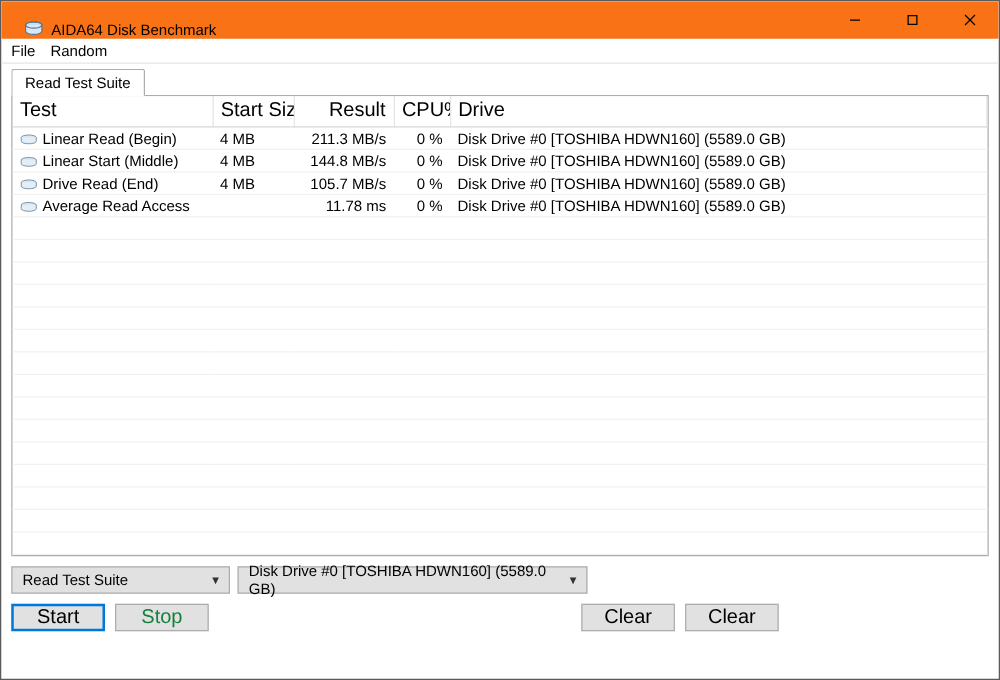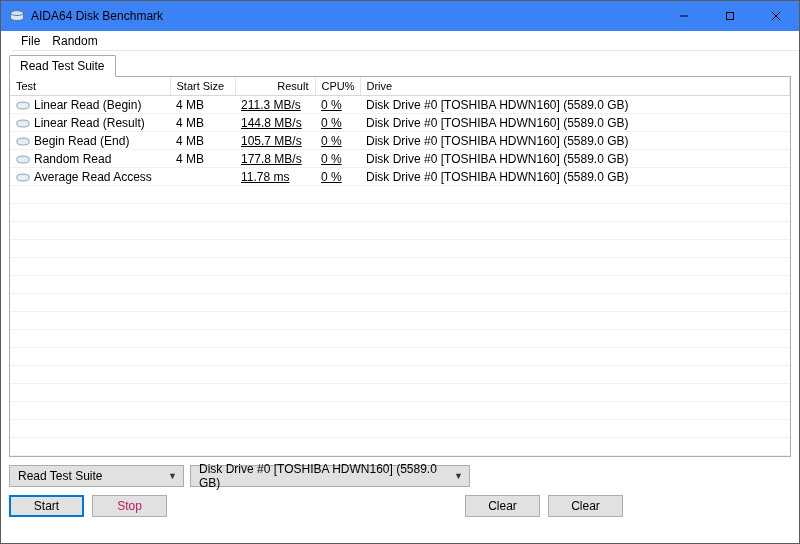--- a/index.html
+++ b/index.html
@@ -10,24 +10,24 @@
     color: #000;
     background: #fff;
     width: 800px;
     height: 544px;
     overflow: hidden;
     border: 1px solid #5a5a5a;
   }
   
   .titlebar {
     height: 30px;
-    background: #3b82f6;
-    display: flex;
-    align-items: center;
-    padding-left: 8px;
+    background: #f97316;
+    display: flex;
+    align-items: flex-end;
+    padding-left: 18px;
   }
   .titlebar .app-icon {
     width: 16px; height: 16px;
     margin-right: 6px;
     display: inline-block;
   }
   .titlebar .title {
     flex: 1;
     font-size: 12px;
   }
@@ -44,21 +44,20 @@
     color: #000;
   }
 
   
   .menubar {
     height: 20px;
     display: flex;
     align-items: center;
     padding: 0 4px;
     border-bottom: 1px solid #e6e6e6;
-    margin-left: 12px;
   }
   .menuitem {
     padding: 2px 8px 2px 4px;
     font-size: 12px;
   }
 
   
   .content {
     padding: 4px 8px 20px 8px;
   }
@@ -90,36 +89,36 @@
   .grid {
     width: 100%;
     border-collapse: collapse;
     table-layout: fixed;
   }
   .grid th {
     background: #fff;
     border-right: 1px solid #e5e5e5;
     border-bottom: 1px solid #d8d8d8;
     font-weight: normal;
-    font-size: 11px;
+    font-size: 16px;
     padding: 3px 6px;
     text-align: left;
     white-space: nowrap;
     overflow: hidden;
   }
   .grid th.ra { text-align: right; }
   .grid td {
     border-bottom: 1px solid #f1f1f1;
     padding: 1px 6px;
     font-size: 12px;
     white-space: nowrap;
     overflow: hidden;
     height: 18px;
   }
-  .grid td.ra { text-align: left; text-decoration: underline; }
+  .grid td.ra { text-align: right; }
   .grid tr.empty td { color: transparent; }
   .test-icon {
     display: inline-block;
     width: 14px; height: 10px;
     margin-right: 4px;
     vertical-align: middle;
   }
 
   
   .bottom {
@@ -149,30 +148,30 @@
   .buttons-row {
     display: flex;
     gap: 8px;
     align-items: center;
   }
   .btn {
     width: 75px;
     height: 22px;
     border: 1px solid #adadad;
     background: #e1e1e1;
-    font-size: 12px;
+    font-size: 16px;
     display: flex;
     align-items: center;
     justify-content: center;
   }
   .btn.primary {
     border: 2px solid #0078d7;
   }
   .btn.disabled {
-    color: #be185d;
+    color: #15803d;
   }
   .spacer { flex: 1; }
 </style>
 </head>
 <body>
 
 <div class="titlebar">
   <span class="app-icon">
     <svg width="16" height="16" viewBox="0 0 16 16">
       <ellipse cx="8" cy="5" rx="6.5" ry="2.5" fill="#c9e0f2" stroke="#5a7897" stroke-width="1"></ellipse>
@@ -238,43 +237,33 @@
                 </svg></span><span>Linear Read (Begin)</span></td>
             <td><span>4 MB</span></td>
             <td class="ra"><span>211.3 MB/s</span></td>
             <td class="ra"><span>0 %</span></td>
             <td><span>Disk Drive #0  [TOSHIBA HDWN160]  (5589.0 GB)</span></td>
           </tr>
           <tr>
             <td><span class="test-icon"><svg width="14" height="10" viewBox="0 0 14 10">
                   <ellipse cx="7" cy="3" rx="6" ry="2" fill="#d8e7f3" stroke="#7a94ab" stroke-width="0.8"></ellipse>
                   <path d="M1 3 v3 a6 2 0 0 0 12 0 v-3" fill="#e3eef7" stroke="#7a94ab" stroke-width="0.8"></path>
-                </svg></span><span>Linear Read (Result)</span></td>
+                </svg></span><span>Linear Start (Middle)</span></td>
             <td><span>4 MB</span></td>
             <td class="ra"><span>144.8 MB/s</span></td>
             <td class="ra"><span>0 %</span></td>
             <td><span>Disk Drive #0  [TOSHIBA HDWN160]  (5589.0 GB)</span></td>
           </tr>
           <tr>
             <td><span class="test-icon"><svg width="14" height="10" viewBox="0 0 14 10">
                   <ellipse cx="7" cy="3" rx="6" ry="2" fill="#d8e7f3" stroke="#7a94ab" stroke-width="0.8"></ellipse>
                   <path d="M1 3 v3 a6 2 0 0 0 12 0 v-3" fill="#e3eef7" stroke="#7a94ab" stroke-width="0.8"></path>
-                </svg></span><span>Begin Read (End)</span></td>
+                </svg></span><span>Drive Read (End)</span></td>
             <td><span>4 MB</span></td>
             <td class="ra"><span>105.7 MB/s</span></td>
-            <td class="ra"><span>0 %</span></td>
-            <td><span>Disk Drive #0  [TOSHIBA HDWN160]  (5589.0 GB)</span></td>
-          </tr>
-          <tr>
-            <td><span class="test-icon"><svg width="14" height="10" viewBox="0 0 14 10">
-                  <ellipse cx="7" cy="3" rx="6" ry="2" fill="#d8e7f3" stroke="#7a94ab" stroke-width="0.8"></ellipse>
-                  <path d="M1 3 v3 a6 2 0 0 0 12 0 v-3" fill="#e3eef7" stroke="#7a94ab" stroke-width="0.8"></path>
-                </svg></span><span>Random Read</span></td>
-            <td><span>4 MB</span></td>
-            <td class="ra"><span>177.8 MB/s</span></td>
             <td class="ra"><span>0 %</span></td>
             <td><span>Disk Drive #0  [TOSHIBA HDWN160]  (5589.0 GB)</span></td>
           </tr>
           <tr>
             <td><span class="test-icon"><svg width="14" height="10" viewBox="0 0 14 10">
                   <ellipse cx="7" cy="3" rx="6" ry="2" fill="#d8e7f3" stroke="#7a94ab" stroke-width="0.8"></ellipse>
                   <path d="M1 3 v3 a6 2 0 0 0 12 0 v-3" fill="#e3eef7" stroke="#7a94ab" stroke-width="0.8"></path>
                 </svg></span><span>Average Read Access</span></td>
             <td><span></span></td>
             <td class="ra"><span>11.78 ms</span></td>

